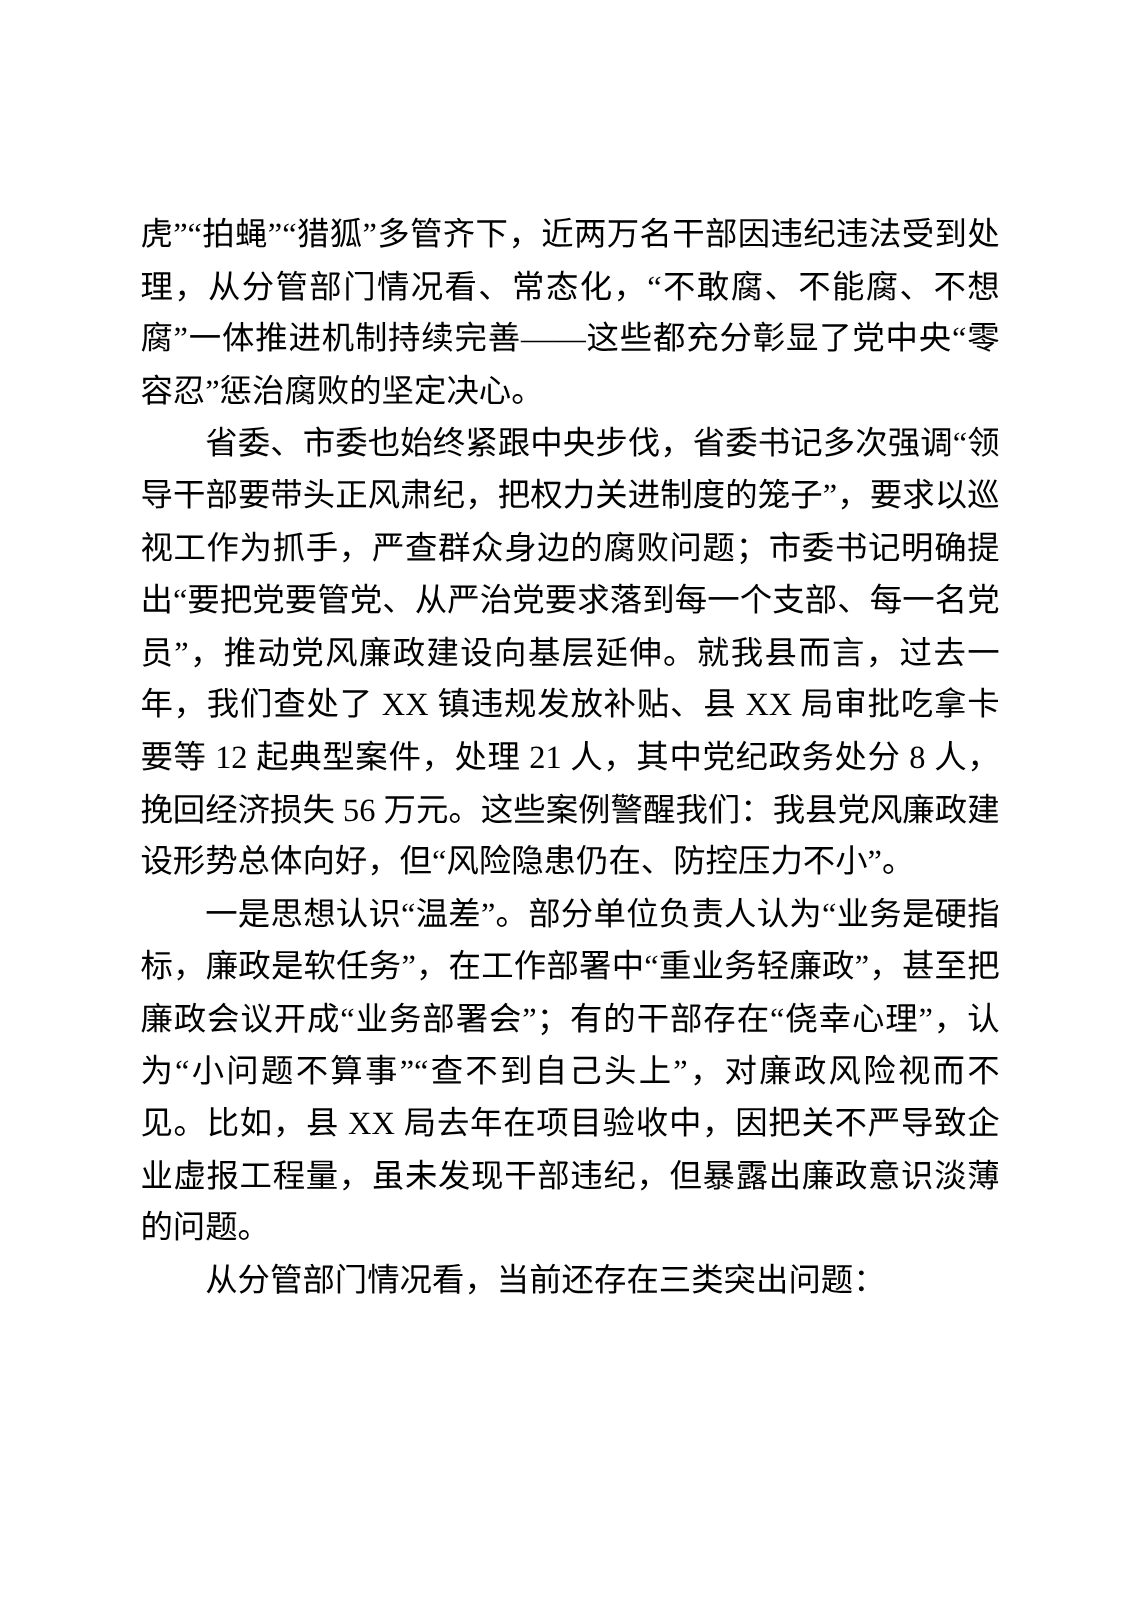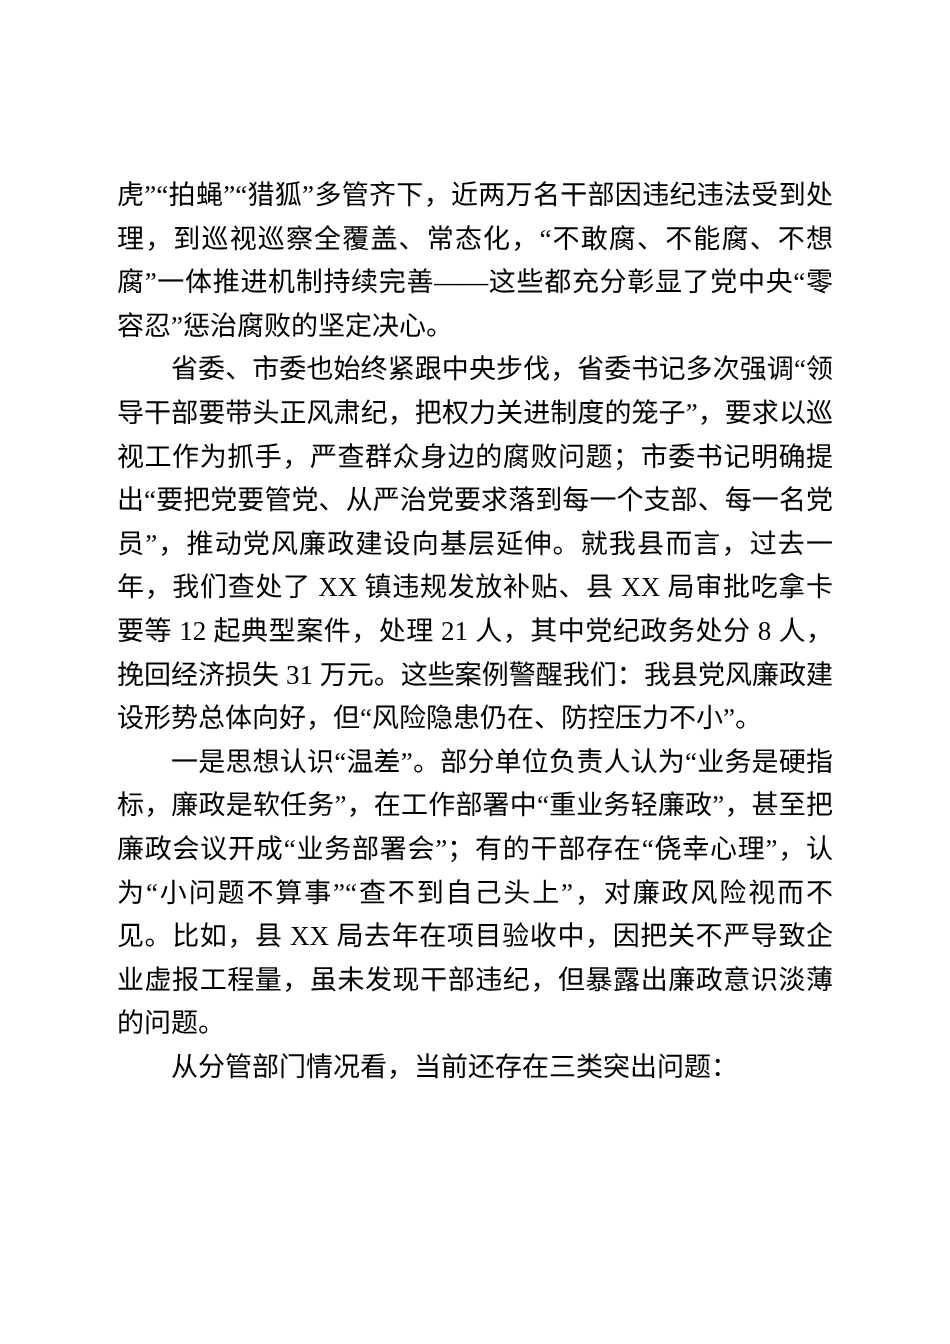--- a/index.html
+++ b/index.html
@@ -31,18 +31,18 @@
   }
   .doc-body p.para.indent {
     text-indent: 2em;
   }
 </style>
 </head>
 <body style="background: rgb(255, 255, 255);">
 
 <div class="page" style="background: rgb(255, 255, 255); color: rgb(0, 0, 0);">
   <div class="doc-body">
-      <p class="para">虎”“拍蝇”“猎狐”多管齐下，近两万名干部因违纪违法受到处理，到巡视巡察全覆盖、常态化，“不敢腐、不能腐、不想腐”一体推进机制持续完善——这些都充分彰显了党中央“零容忍”惩治腐败的坚定决心。</p>
-      <p class="para indent">省委、市委也始终紧跟中央步伐，省委书记多次强调“领导干部要带头正风肃纪，把权力关进制度的笼子”，要求以巡视工作为抓手，严查群众身边的腐败问题；市委书记明确提出“要把党要管党、从严治党要求落到每一个支部、每一名党员”，推动党风廉政建设向基层延伸。就我县而言，过去一年，我们查处了 XX 镇违规发放补贴、县 XX 局审批吃拿卡要等 12 起典型案件，处理 21 人，其中党纪政务处分 8 人，挽回经济损失 31 万元。这些案例警醒我们：我县党风廉政建设形势总体向好，但“风险隐患仍在、防控压力不小”。</p>
+      <p class="para">虎”“拍蝇”“猎狐”多管齐下，近两万名干部因违纪违法受到处理，从分管部门情况看、常态化，“不敢腐、不能腐、不想腐”一体推进机制持续完善——这些都充分彰显了党中央“零容忍”惩治腐败的坚定决心。</p>
+      <p class="para indent">省委、市委也始终紧跟中央步伐，省委书记多次强调“领导干部要带头正风肃纪，把权力关进制度的笼子”，要求以巡视工作为抓手，严查群众身边的腐败问题；市委书记明确提出“要把党要管党、从严治党要求落到每一个支部、每一名党员”，推动党风廉政建设向基层延伸。就我县而言，过去一年，我们查处了 XX 镇违规发放补贴、县 XX 局审批吃拿卡要等 12 起典型案件，处理 21 人，其中党纪政务处分 8 人，挽回经济损失 56 万元。这些案例警醒我们：我县党风廉政建设形势总体向好，但“风险隐患仍在、防控压力不小”。</p>
       <p class="para indent">一是思想认识“温差”。部分单位负责人认为“业务是硬指标，廉政是软任务”，在工作部署中“重业务轻廉政”，甚至把廉政会议开成“业务部署会”；有的干部存在“侥幸心理”，认为“小问题不算事”“查不到自己头上”，对廉政风险视而不见。比如，县 XX 局去年在项目验收中，因把关不严导致企业虚报工程量，虽未发现干部违纪，但暴露出廉政意识淡薄的问题。</p>
       <p class="para indent">从分管部门情况看，当前还存在三类突出问题：</p>
     </div>
 </div>
 
 </body></html>

